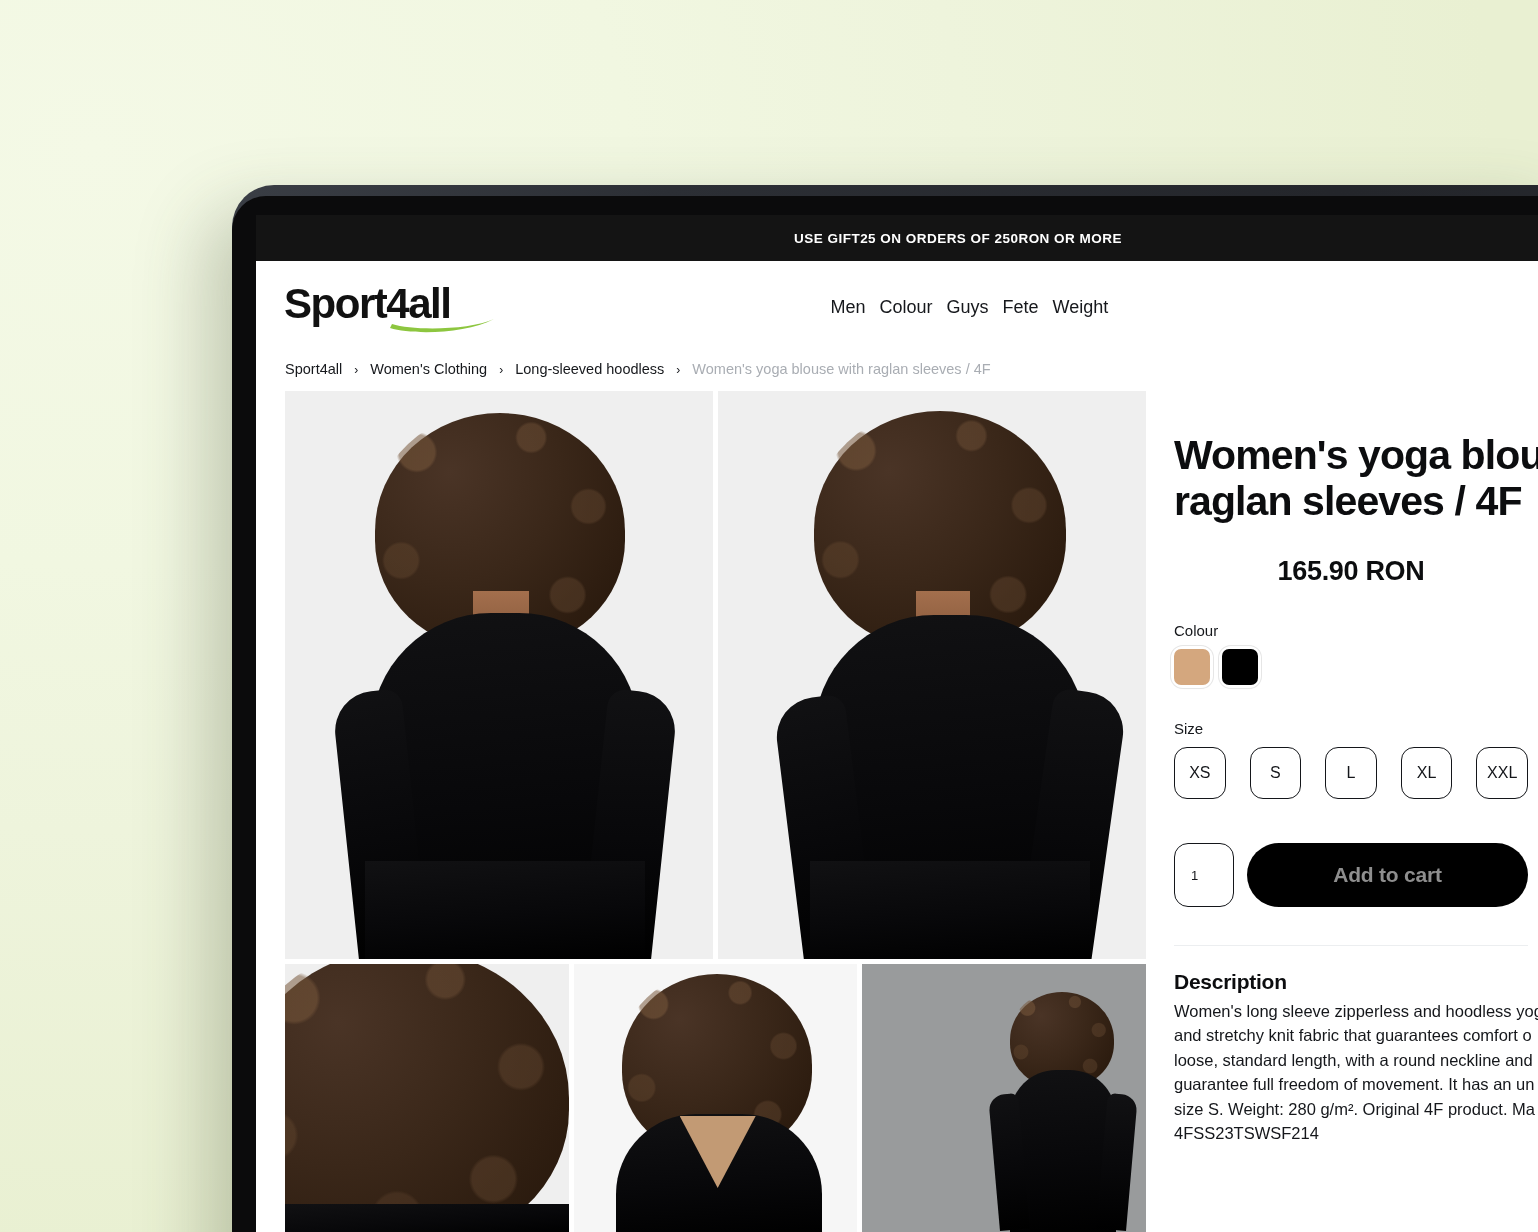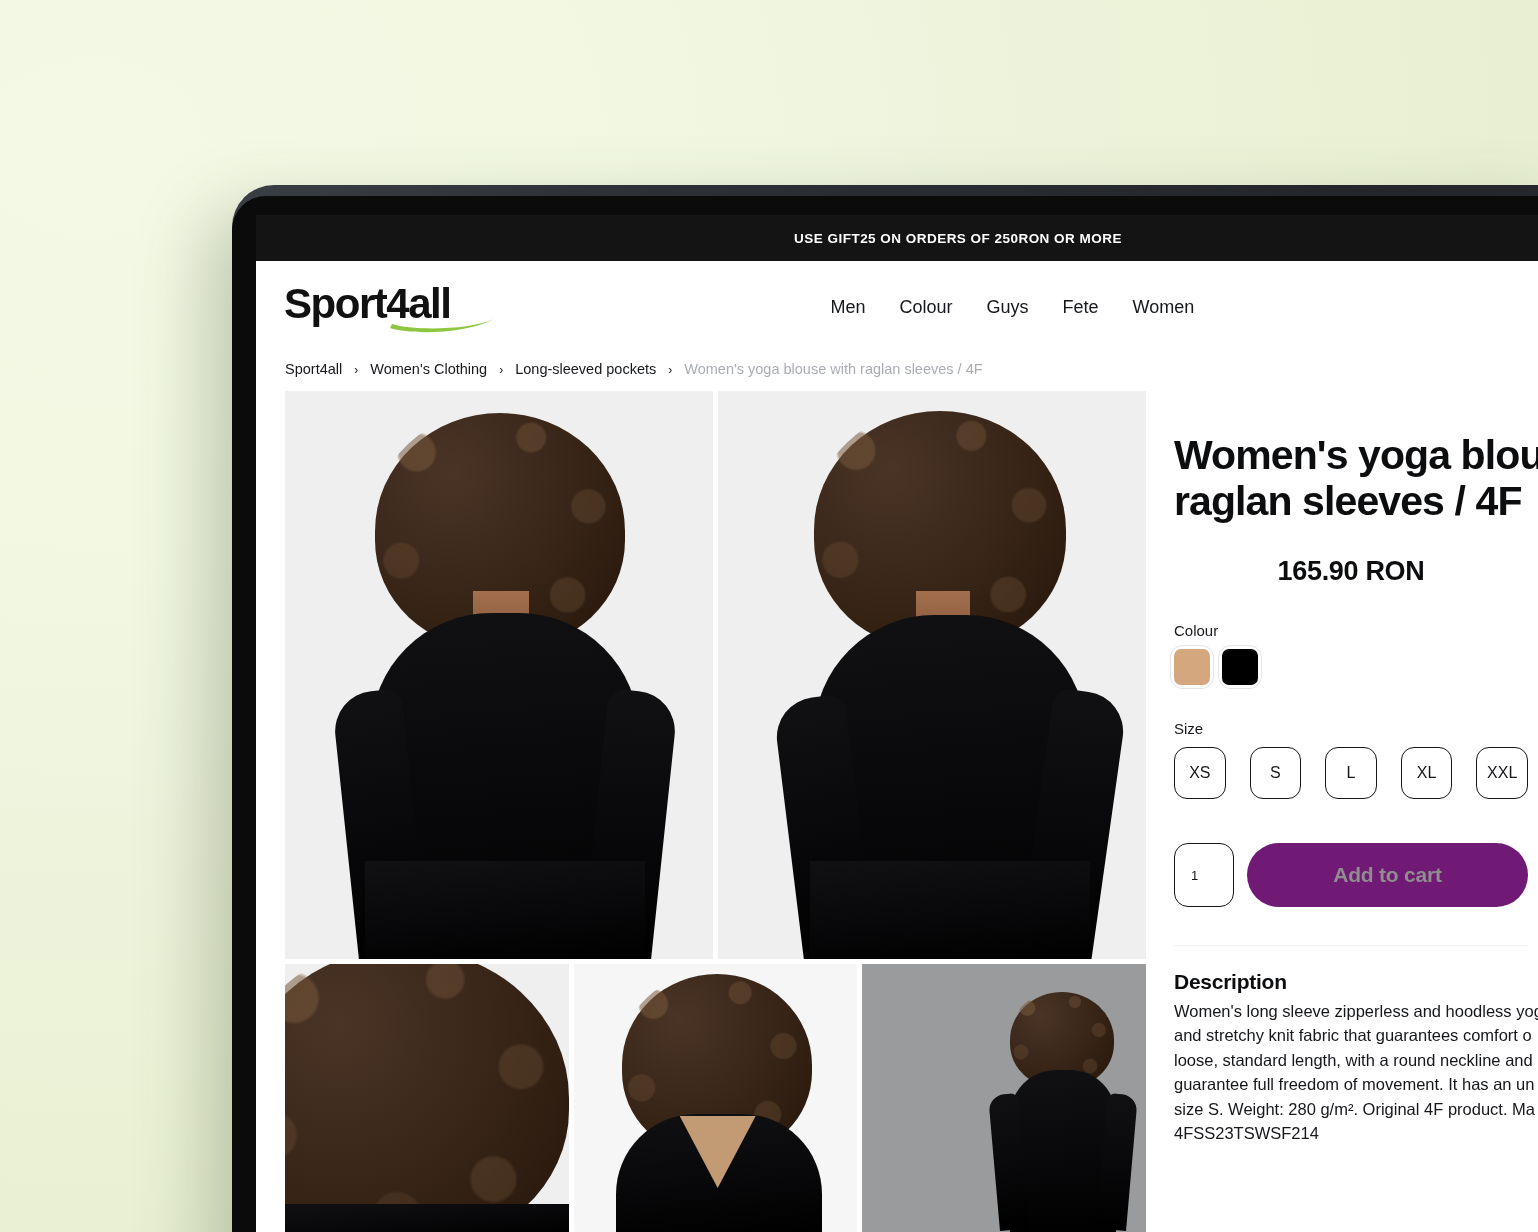--- a/index.html
+++ b/index.html
@@ -91,21 +91,21 @@
     position: absolute;
     left: 104px;
     bottom: -2px;
     width: 108px;
     height: 16px;
   }
 
   .main-nav {
     margin-left: 380px;
     display: flex;
-    gap: 34px;
+    gap: 14px;
     align-items: center;
   }
   .nav-link {
     font-size: 18px;
     color: #16181c;
     text-decoration: none;
     white-space: nowrap;
   }
 
   
@@ -268,21 +268,21 @@
     font-size: 13px;
     color: #14161a;
     text-align: left;
     padding-left: 16px;
   }
   .add-cart {
     flex: 1;
     height: 64px;
     border: none;
     border-radius: 34px;
-    background: #701a75;
+    background: #000000;
     color: #8e8e8e;
     font-family: inherit;
     font-size: 21px;
     font-weight: 700;
     letter-spacing: -0.01em;
     cursor: not-allowed;
   }
 
   .divider {
     margin-top: 38px;
@@ -325,30 +325,30 @@
       <span>Sport4all</span>
       <svg class="logo-swoosh" viewBox="0 0 108 16">
         <path d="M2 11 C24 18, 78 17, 106 2 C82 13, 26 14, 4 7 Z" fill="#8dc63f"></path>
       </svg>
     </div>
     <nav class="main-nav">
       <a class="nav-link" href="#">Men</a>
       <a class="nav-link" href="#">Colour</a>
       <a class="nav-link" href="#">Guys</a>
       <a class="nav-link" href="#">Fete</a>
-      <a class="nav-link" href="#">Women</a>
+      <a class="nav-link" href="#">Weight</a>
     </nav>
   </header>
 
   <div class="breadcrumb">
     <span class="crumb">Sport4all</span>
     <span class="crumb-sep">›</span>
     <span class="crumb">Women's Clothing</span>
     <span class="crumb-sep">›</span>
-    <span class="crumb">Long-sleeved pockets</span>
+    <span class="crumb">Long-sleeved hoodless</span>
     <span class="crumb-sep">›</span>
     <span class="crumb current">Women's yoga blouse with raglan sleeves / 4F</span>
   </div>
 
   <div class="content">
 
     <div class="gallery">
 
       <div class="gallery-row top">
 

